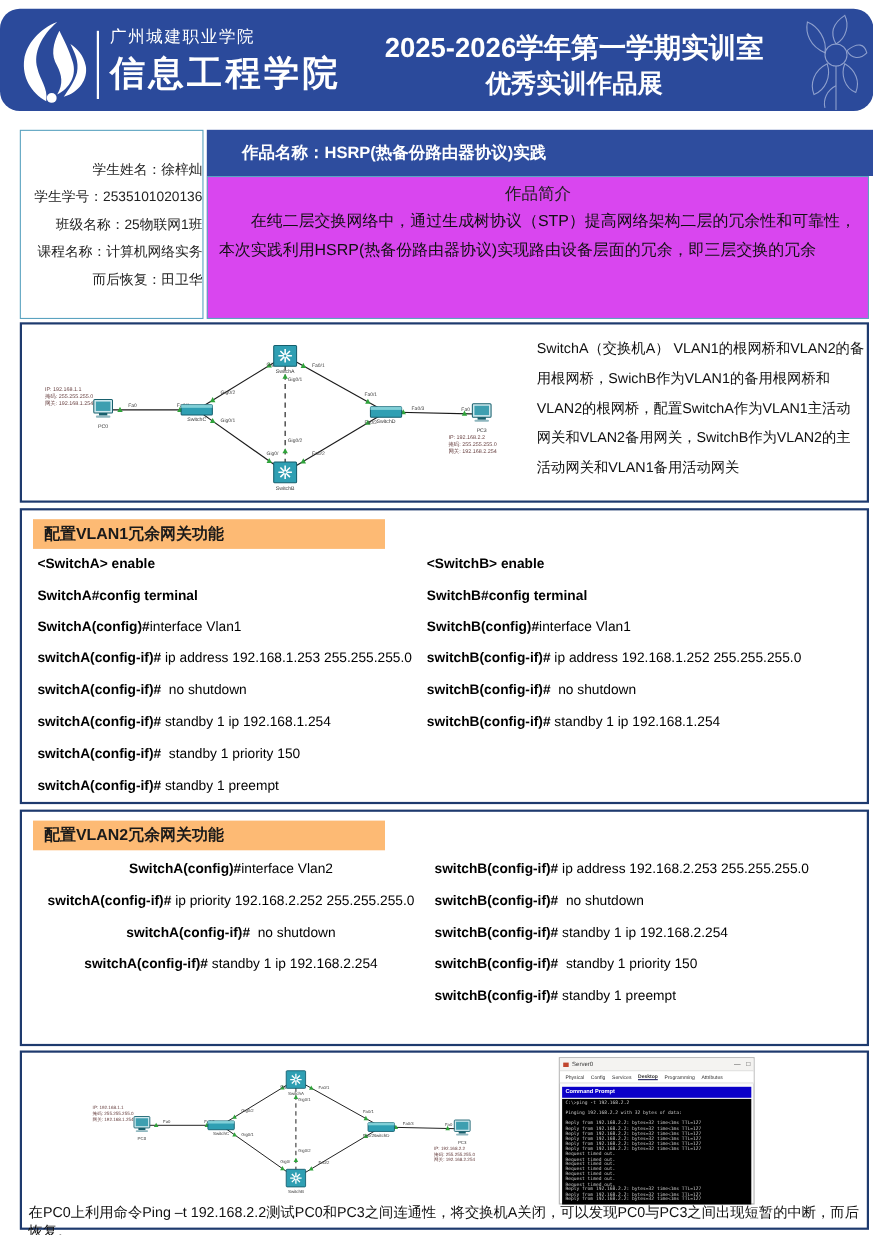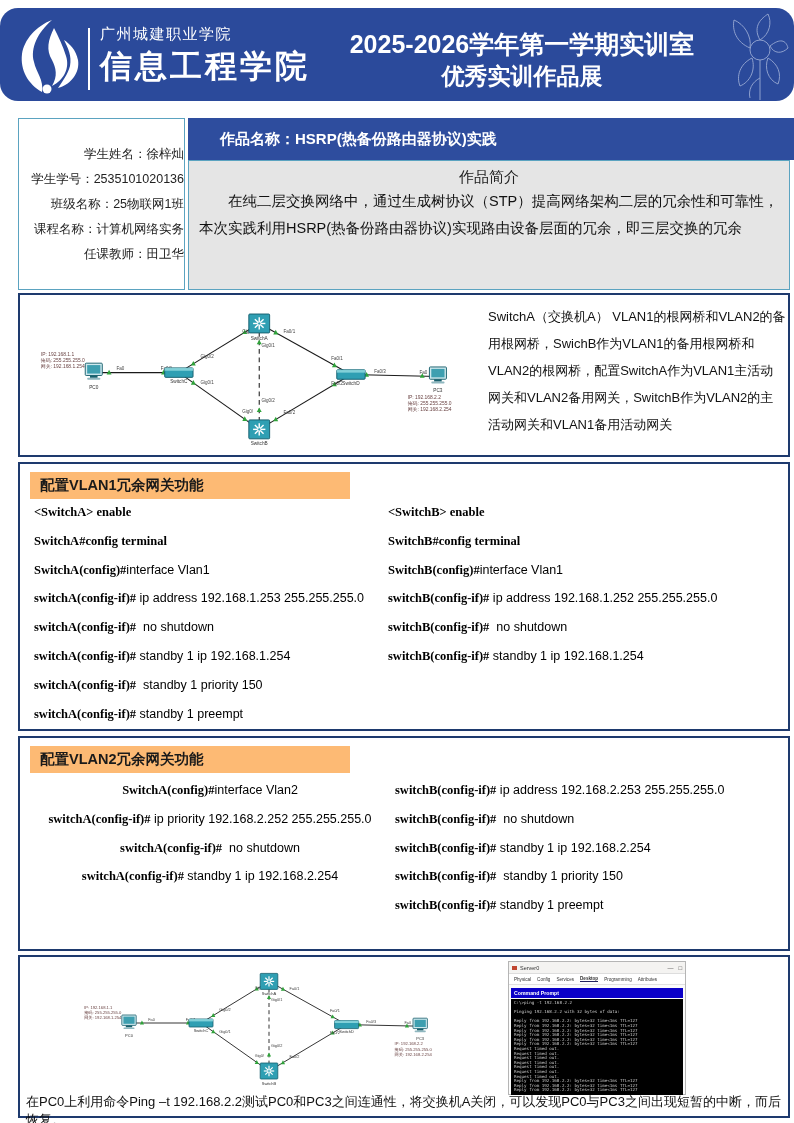--- a/index.html
+++ b/index.html
@@ -16,38 +16,38 @@
   .banner-title .t1{font-size:25px;line-height:33px;}
   .banner-title .t2{font-size:23px;line-height:30px;}
   .banner-flower{position:absolute;right:4px;top:4px;}
   
   .info-box{position:absolute;left:18px;top:118px;width:167px;height:172px;border:1px solid #5ba3c0;
             box-sizing:border-box;display:flex;flex-direction:column;justify-content:center;padding-left:8px;background:#fff;}
   .info-row{font-size:12.5px;line-height:25px;color:#222;white-space:nowrap;text-align:right;}
   .workname-bar{position:absolute;left:188px;top:118px;width:606px;height:42px;background:#2e4d9e;color:#fff;
             display:flex;align-items:center;box-sizing:border-box;padding-left:32px;font-size:15px;font-weight:600;}
   .intro-box{position:absolute;left:188px;top:160px;width:602px;height:130px;border:1px solid #5ba3c0;
-            box-sizing:border-box;padding:4px 10px;overflow:hidden;background:#e5e5e5;}
+            box-sizing:border-box;padding:4px 10px;overflow:hidden;background:#d946ef;}
   .intro-title{text-align:center;font-size:15px;line-height:23px;color:#222;}
   .intro-text{font-size:14.5px;line-height:27px;color:#111;text-indent:2em;margin:0;}
   
   .frame{position:absolute;border:2px solid #1e3a6e;box-sizing:border-box;background:#fff;}
   #frame-topo{left:18px;top:293px;width:772px;height:164px;}
   #frame-vlan1{left:18px;top:462px;width:772px;height:269px;}
   #frame-vlan2{left:18px;top:736px;width:772px;height:215px;}
   #frame-test{left:18px;top:955px;width:772px;height:163px;}
   .topo-canvas{position:absolute;}
   #topo1{left:2px;top:2px;width:465px;height:156px;}
   #topo2{left:4px;top:2px;width:482px;height:132px;}
   .topo-desc{position:absolute;left:468px;top:8px;width:298px;font-size:13px;line-height:27px;color:#111;}
   .section-heading{position:absolute;left:10px;top:8px;width:320px;background:#fdba74;font-size:14.5px;
             font-weight:700;color:#1a1a1a;padding:4px 0 4px 10px;box-sizing:border-box;}
   .cmd-col{position:absolute;color:#000;font-size:12.5px;}
   .cmd-line{line-height:28.8px;white-space:pre-wrap;}
-  .cmd-line .prompt{font-weight:700;font-family:Liberation Serif, serif;}
+  .cmd-line .prompt{font-weight:700;}
   #vlan1-left{left:14px;top:34px;width:352px;}
   #vlan1-right{left:368px;top:34px;width:396px;}
   #vlan2-left{left:14px;top:38px;width:352px;text-align:center;}
   #vlan2-right{left:375px;top:38px;width:392px;}
   
   .pt-window{position:absolute;left:488px;top:4px;width:178px;height:134px;background:#fbfbfb;
             border:1px solid #b5b5b5;box-sizing:border-box;}
   .pt-titlebar{height:11px;display:flex;align-items:center;padding:0 3px;background:#f4f3f1;border-bottom:1px solid #ddd;}
   .pt-title-icon{width:5px;height:4px;background:#c0452f;margin-right:3px;}
   .pt-title{font-size:5.5px;color:#333;flex:1;}
@@ -98,21 +98,21 @@
   <div class="info-box">
 
       <div class="info-row"><span>学生姓名：</span><span>徐梓灿</span></div>
 
       <div class="info-row"><span>学生学号：</span><span>2535101020136</span></div>
 
       <div class="info-row"><span>班级名称：</span><span>25物联网1班</span></div>
 
       <div class="info-row"><span>课程名称：</span><span>计算机网络实务</span></div>
 
-      <div class="info-row"><span>任课教师：</span><span>田卫华</span></div>
+      <div class="info-row"><span>而后恢复：</span><span>田卫华</span></div>
     </div>
 
   <div class="workname-bar">
     <span>作品名称：HSRP(热备份路由器协议)实践</span>
   </div>
   <div class="intro-box">
     <div class="intro-title">作品简介</div>
     <p class="intro-text">在纯二层交换网络中，通过生成树协议（STP）提高网络架构二层的冗余性和可靠性，本次实践利用HSRP(热备份路由器协议)实现路由设备层面的冗余，即三层交换的冗余</p>
   </div>
 

